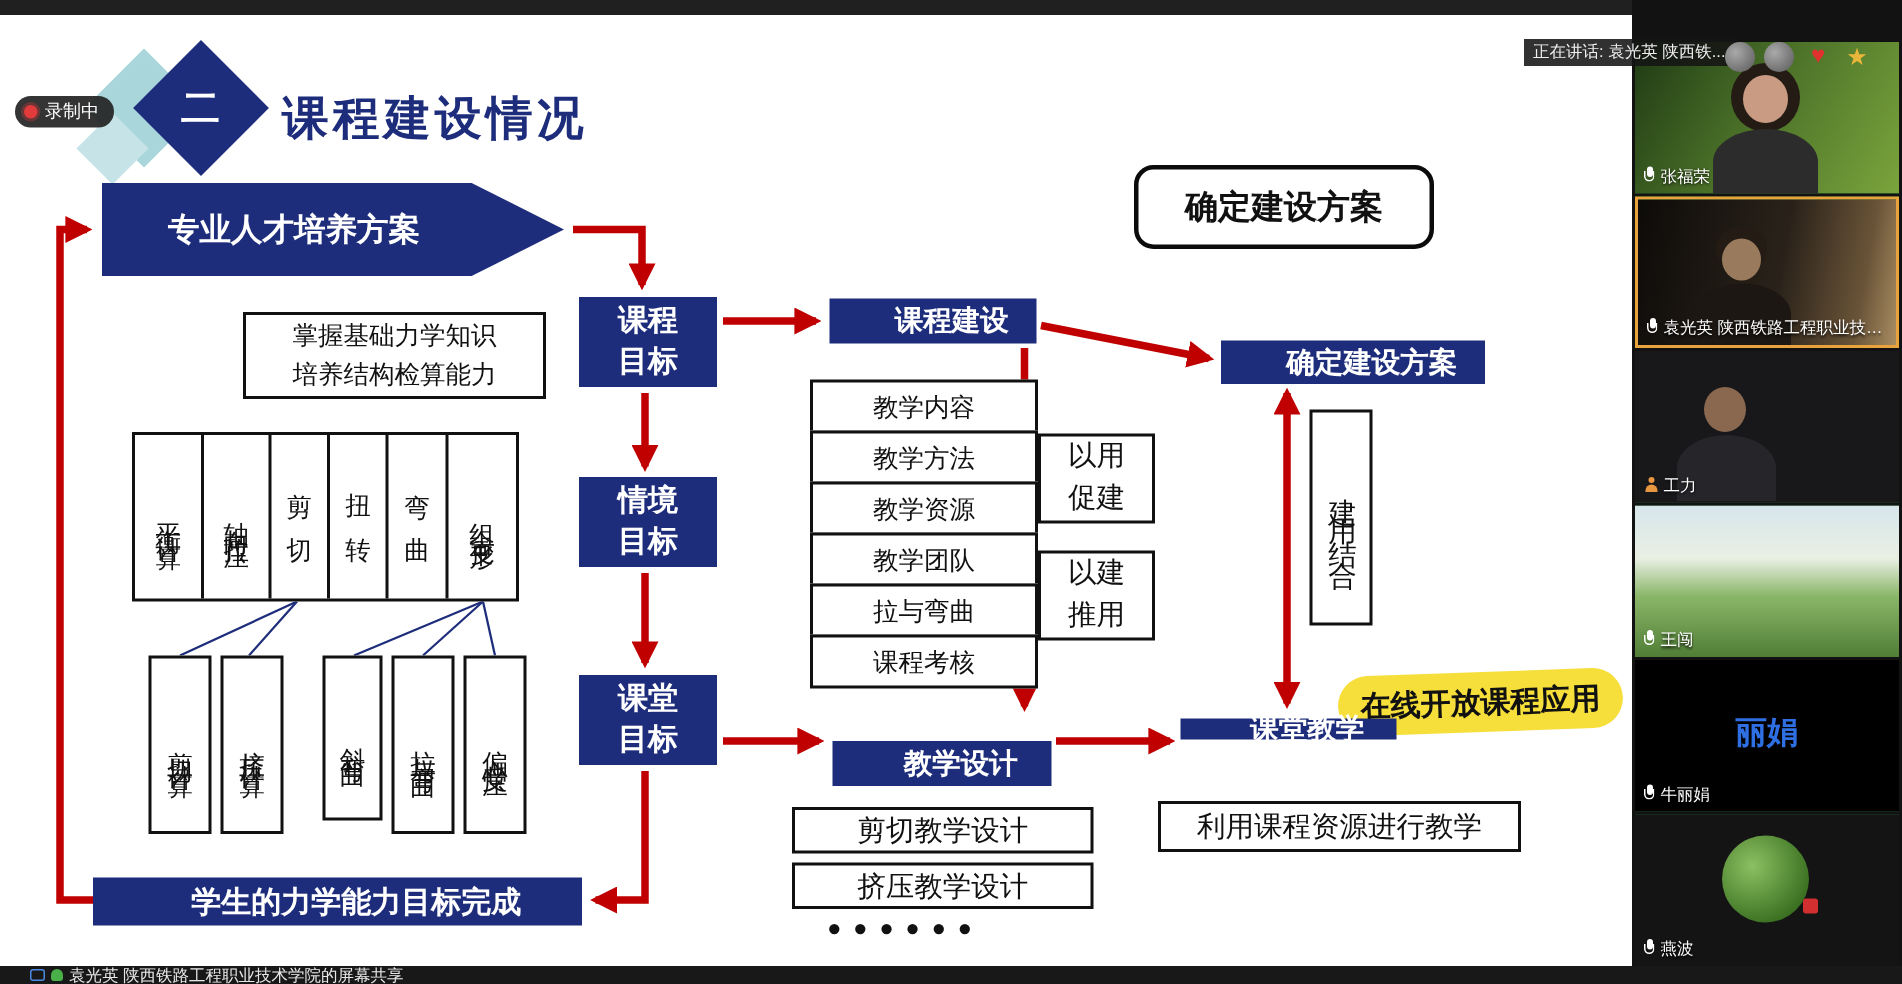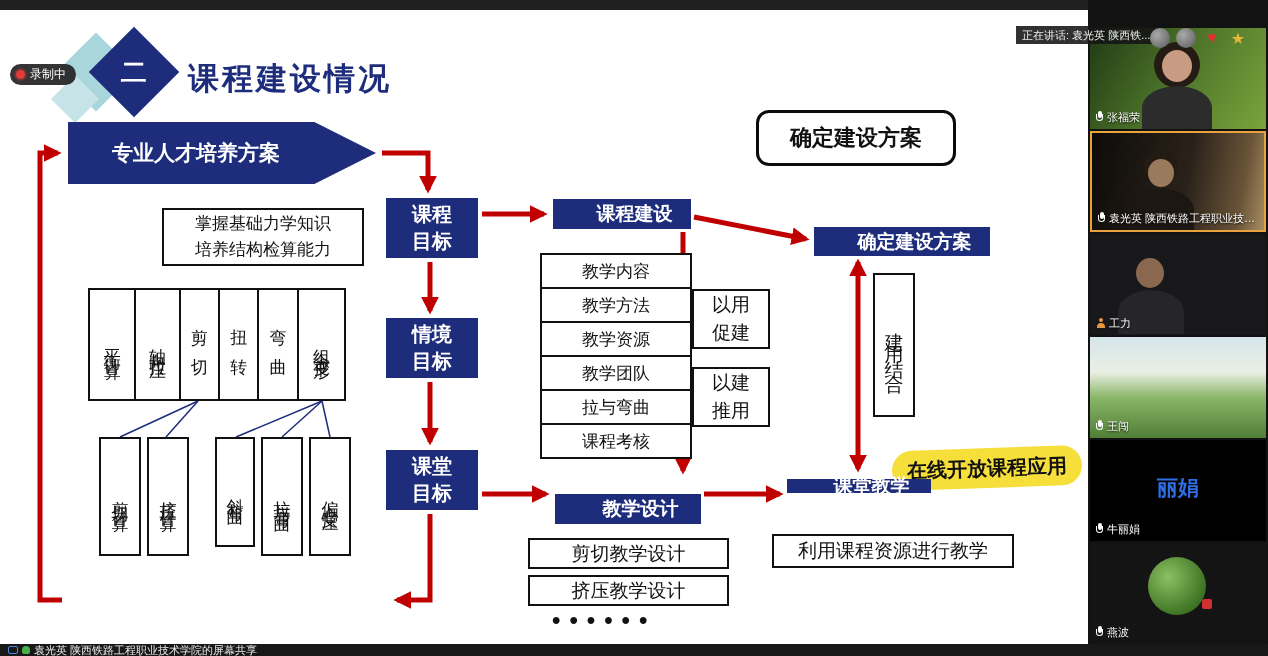--- a/index.html
+++ b/index.html
@@ -116,21 +116,21 @@
   .mic{width:9px;height:13px;position:relative;flex:0 0 auto;}
   .mic::before{content:"";position:absolute;left:3px;top:0;width:3.5px;height:7px;background:#fff;border-radius:2px;}
   .mic::after{content:"";position:absolute;left:1px;top:3px;width:7px;height:7px;border:1.2px solid #fff;border-top:none;
     border-radius:0 0 5px 5px;box-sizing:border-box;}
   .pico{width:11px;height:11px;position:relative;flex:0 0 auto;}
   .pico::before{content:"";position:absolute;left:3.5px;top:0;width:4px;height:4px;border-radius:50%;background:#e8963f;}
   .pico::after{content:"";position:absolute;left:1.5px;top:5px;width:8px;height:5px;border-radius:4px 4px 0 0;background:#e8963f;}
 
   
   .bbar{position:absolute;left:0;top:644px;width:1268px;height:12px;background:#181818;display:flex;align-items:center;
-    gap:4px;padding-left:8px;box-sizing:border-box;z-index:25;}
+    gap:4px;padding-left:20px;box-sizing:border-box;z-index:25;}
   .mon-ico{width:10px;height:8px;border:1.5px solid #4a8ae0;border-radius:2px;box-sizing:border-box;flex:0 0 auto;}
   .shp-ico{width:8px;height:8px;border-radius:50% 50% 2px 2px;background:#49b04a;flex:0 0 auto;}
   .btext{font-size:11px;color:#e8e8e8;white-space:nowrap;}
 </style>
 </head>
 <body>
 
 <div id="root">
 
   <div class="topstrip"></div>
@@ -246,20 +246,21 @@
 
     <div class="abs flexc navybox b-design">教学设计</div>
     <div class="abs flexc navybox b-classteach">课堂教学</div>
 
     <div class="abs flexc blackbox b-d1">剪切教学设计</div>
     <div class="abs flexc blackbox b-d2">挤压教学设计</div>
     <div class="abs dots">••••••</div>
 
     <div class="abs flexc blackbox b-useres">利用课程资源进行教学</div>
 
+    <div class="abs flexc navybox b-bottom">学生的力学能力目标完成</div>
   </div>
 
   <div class="rec">
     <span class="recdot"></span>
     <span>录制中</span>
   </div>
 
   <div class="speak">正在讲话: 袁光英 陕西铁...</div>
 
   <div class="reactions">

